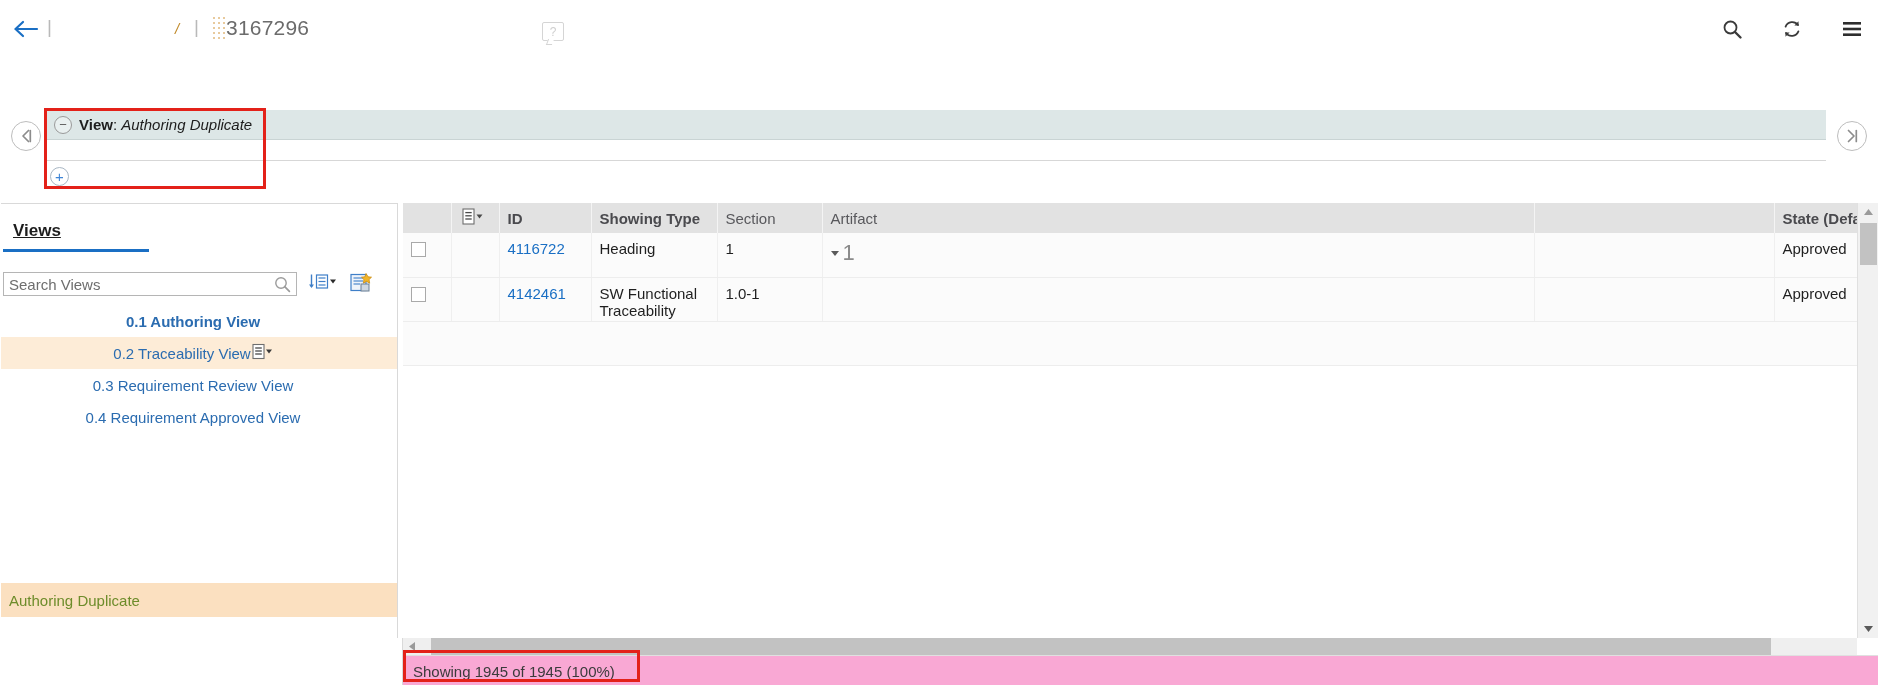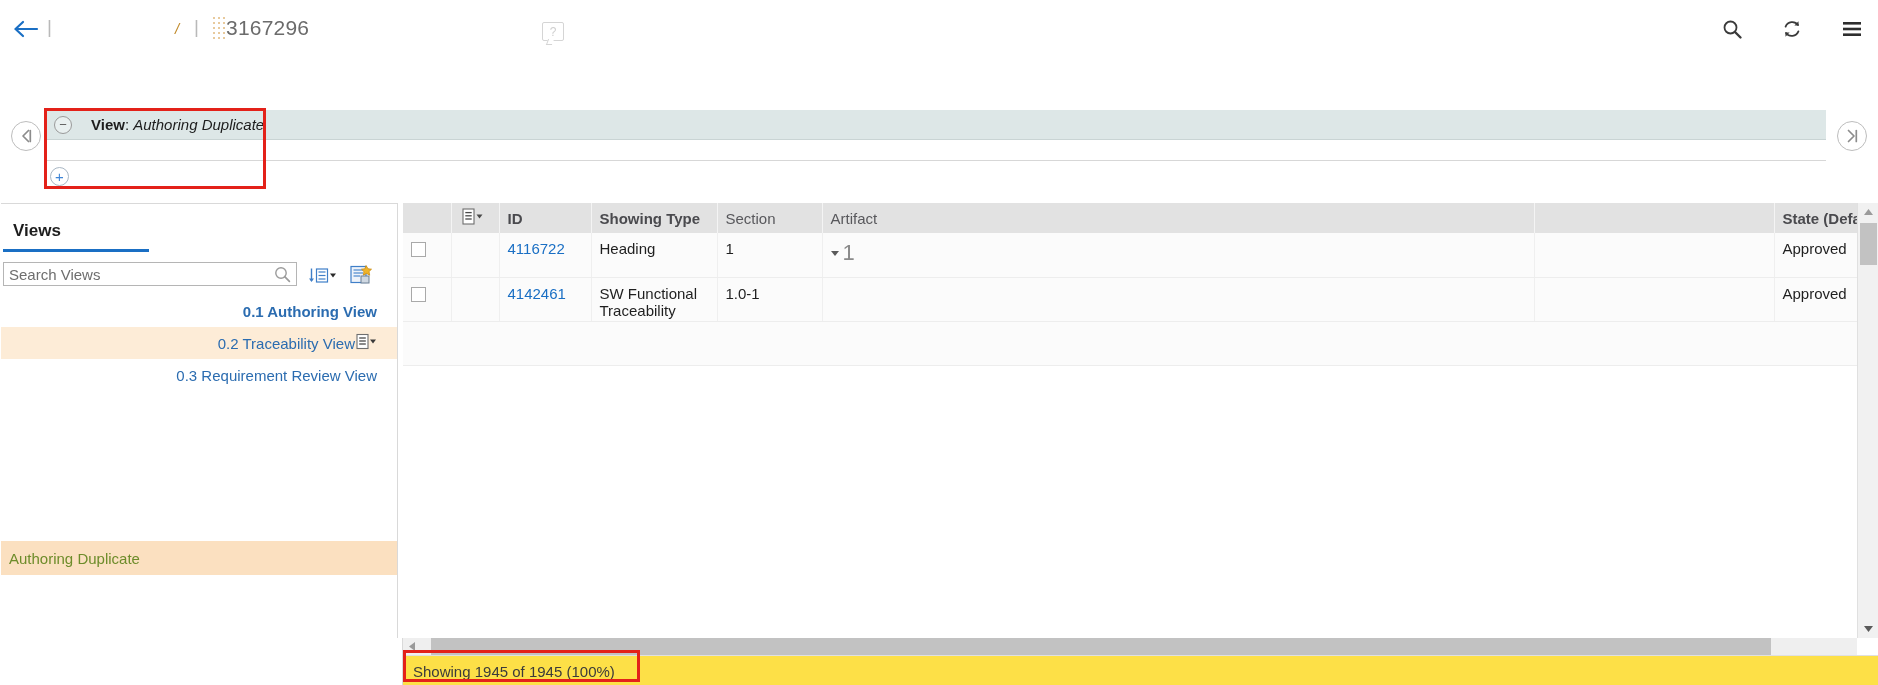--- a/index.html
+++ b/index.html
@@ -85,61 +85,61 @@
   .viewbar-row {
     height:30px; background:#dde7e7; display:flex; align-items:center;
     padding-left:8px; border-bottom:1px solid #c9d4d4;
   }
   .vb-minus {
     width:18px;height:18px;border-radius:50%;border:1px solid #9a9a9a;
     display:flex;align-items:center;justify-content:center;color:#5a5a5a;
     font-size:13px; background:#e9f0f0; margin-right:7px; cursor:pointer;
   }
   .vb-label { font-size:15px; color:#1d1d1d; }
-  .vb-label b { font-weight:bold;margin-left:12px; }
+  .vb-label b { font-weight:bold; }
   .vb-label i { font-style:italic; }
   .viewbar-filter { height:21px; background:#fff; border-bottom:1px solid #d7d7d7; }
   .vb-plus-row { height:30px; display:flex; align-items:center; padding-left:4px; background:#fff; }
   .vb-plus {
     width:19px;height:19px;border-radius:50%;border:1px solid #a9b7c4;
     display:flex;align-items:center;justify-content:center;
     color:#3f85d6; font-size:15px; background:#fff; cursor:pointer; line-height:1;
   }
   .red-box {
     position:absolute; left:44px; top:108px; width:222px; height:81px;
     border:3px solid #e32119; pointer-events:none; z-index:30;
   }
 
   
   .views-panel {
     position:absolute; left:1px; top:203px; width:397px; height:482px;
     background:#fff; border:1px solid #d9d9d9; border-left:none;
   }
   .views-title {
-    margin:17px 0 2px 12px; font-size:17px; font-weight:bold; color:#1d1d1d;
+    margin:17px 0 2px 12px; font-size:17px; font-weight:bold; color:#1d1d1d;text-decoration:underline;
   }
   .views-underline { margin:8px 0 0 2px; width:146px; height:3px; background:#1a6fc4; }
-  .search-row { display:flex; align-items:flex-end; margin:10px 0 0 2px; gap:11px; }
+  .search-row { display:flex; align-items:flex-start; margin:20px 0 0 2px; gap:11px; }
   .search-box {
     position:relative; width:294px; height:24px;
     border:1px solid #b5b5b5; background:#fff;
   }
   .search-box input {
     width:100%; height:100%; border:none; outline:none; padding:0 26px 0 5px;
     font-size:15px; color:#3a3a3a; font-family:inherit; background:transparent;
   }
   .search-box input::placeholder { color:#6e6e6e; }
   .search-mag { position:absolute; right:5px; top:3px; color:#9b9b9b; }
   .sort-icon, .newview-icon { cursor:pointer; display:flex; align-items:center; }
 
   .view-list { margin-top:9px; }
   .view-item {
     height:32px; display:flex; align-items:center; padding-left:8px;
     font-size:15px; color:#2b6cb0; cursor:pointer;
-    justify-content:flex-end; padding-right:20px;
+    justify-content:center; padding-right:20px;
   }
   .view-item.bold { font-weight:bold; }
   .view-item.sel { background:#fdecd7; }
   .spacer-block { height:150px; }
   .dup-row {
     height:34px; display:flex; align-items:center; padding-left:8px;
     background:#fbe0c0; font-size:15px; color:#6d8c2a; cursor:pointer;
   }
 
   
@@ -181,21 +181,21 @@
   .hscroll {
     position:absolute; left:403px; top:638px; width:1454px; height:17px;
     background:#efefef;
   }
   .hs-thumb { position:absolute; left:28px; top:0; width:1340px; height:17px; background:#c2c2c2; cursor:grab; }
   .hs-left { position:absolute; left:0; top:0; width:18px; height:17px; display:flex; align-items:center; justify-content:center; cursor:pointer; }
 
   
   .statusbar {
     position:absolute; left:403px; top:655px; width:1475px; height:30px;
-    background:#fde047; border-top:1px solid #e0e0e0;
+    background:#f9a8d4; border-top:1px solid #e0e0e0;
   }
   .status-text {
     position:absolute; left:10px; top:7px; font-size:15px; color:#3b3b3b;
   }
   .red-box2 {
     position:absolute; left:403px; top:650px; width:237px; height:32px;
     border:3px solid #e32119; pointer-events:none; z-index:30;
   }
   .leftcol-bottom {
     position:absolute; left:0; top:638px; width:403px; height:47px; background:#fff;
@@ -370,20 +370,23 @@
             <rect x="2" y="1.5" width="11" height="14" fill="#fff" stroke="#6e6e6e" stroke-width="1.1"></rect>
             <line x1="4.2" y1="5" x2="10.8" y2="5" stroke="#4a4a4a" stroke-width="1.3"></line>
             <line x1="4.2" y1="8" x2="10.8" y2="8" stroke="#4a4a4a" stroke-width="1.3"></line>
             <line x1="4.2" y1="11" x2="10.8" y2="11" stroke="#4a4a4a" stroke-width="1.3"></line>
             <path d="M15 6.5 L21 6.5 L18 10.5 Z" fill="#3a3a3a"></path>
           </svg>
         </span>
       </div>
       <div class="view-item">
         <span>0.3 Requirement Review View</span>
+      </div>
+      <div class="view-item">
+        <span>0.4 Requirement Approved View</span>
       </div>
       <div class="spacer-block"></div>
       <div class="dup-row">
         <span>Authoring Duplicate</span>
       </div>
     </div>
   </div>
   <div class="leftcol-bottom"></div>
 
   <div class="table-area">

